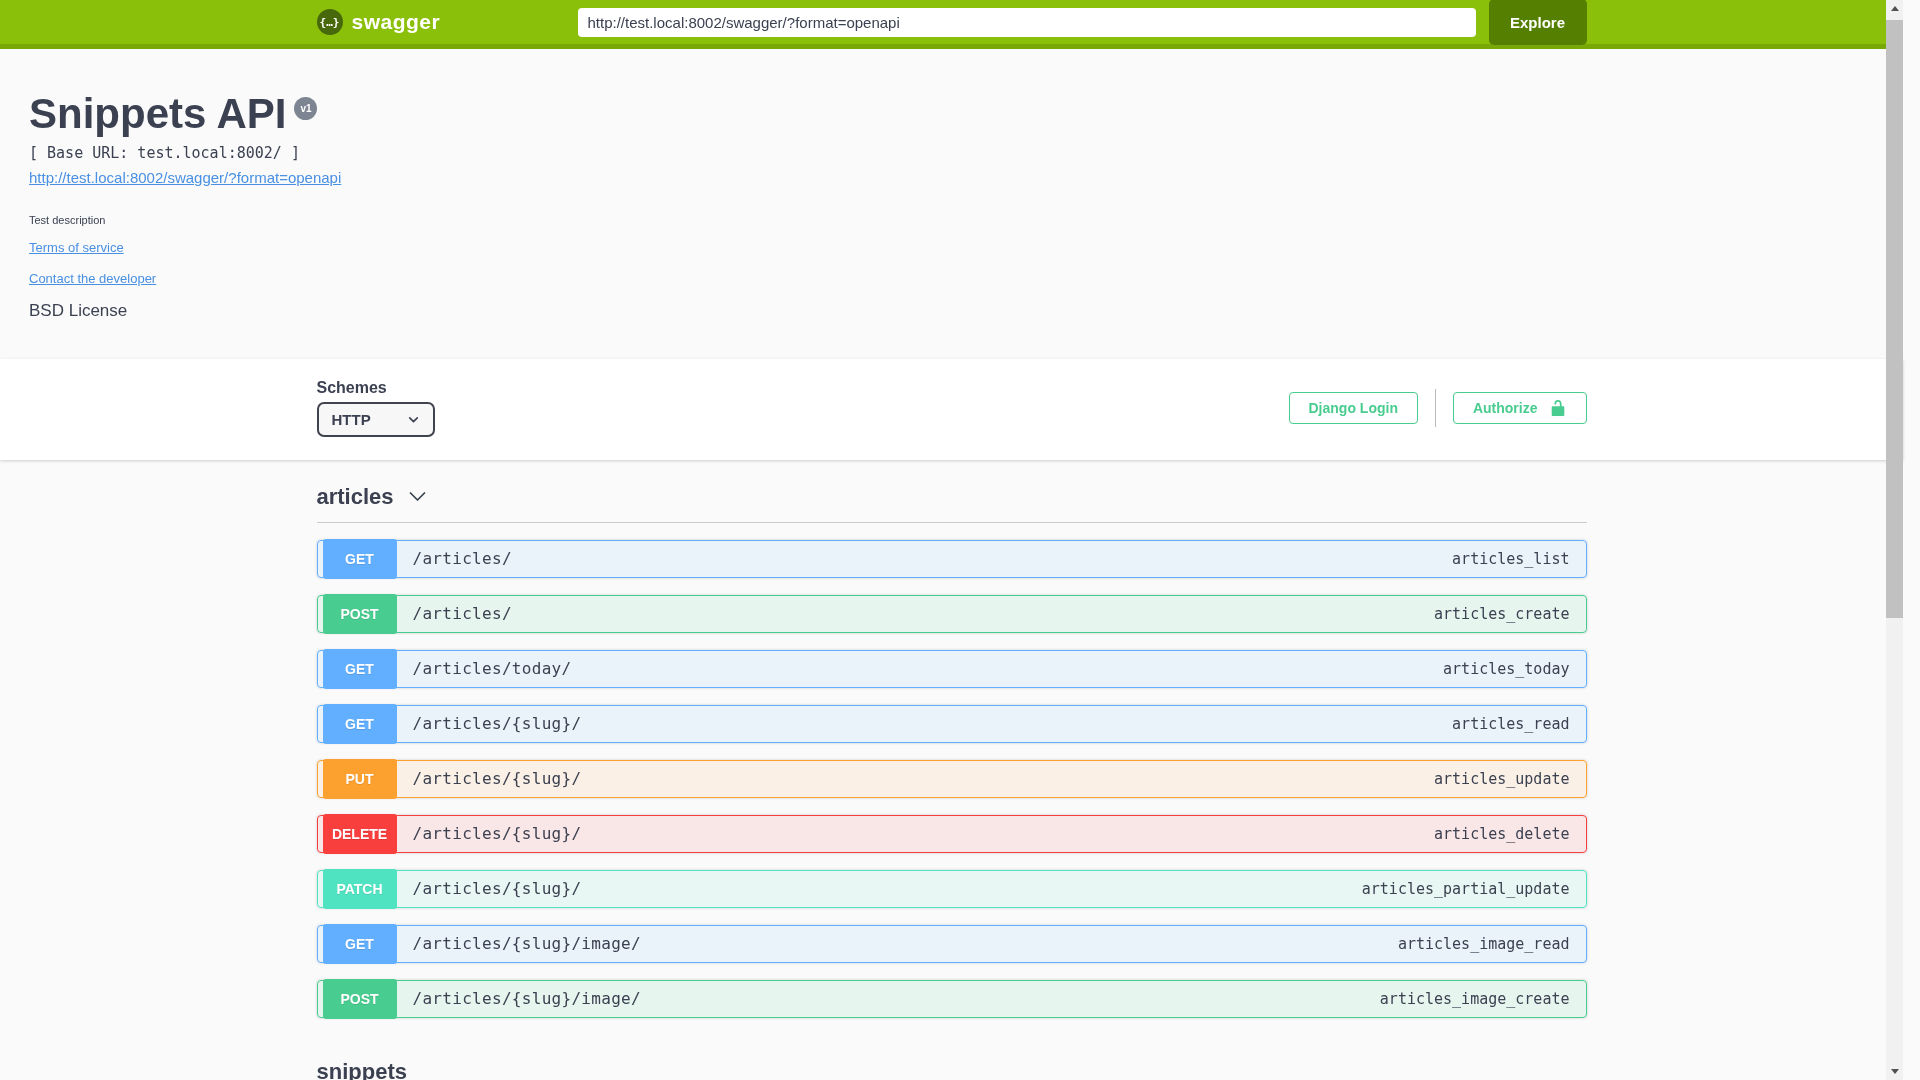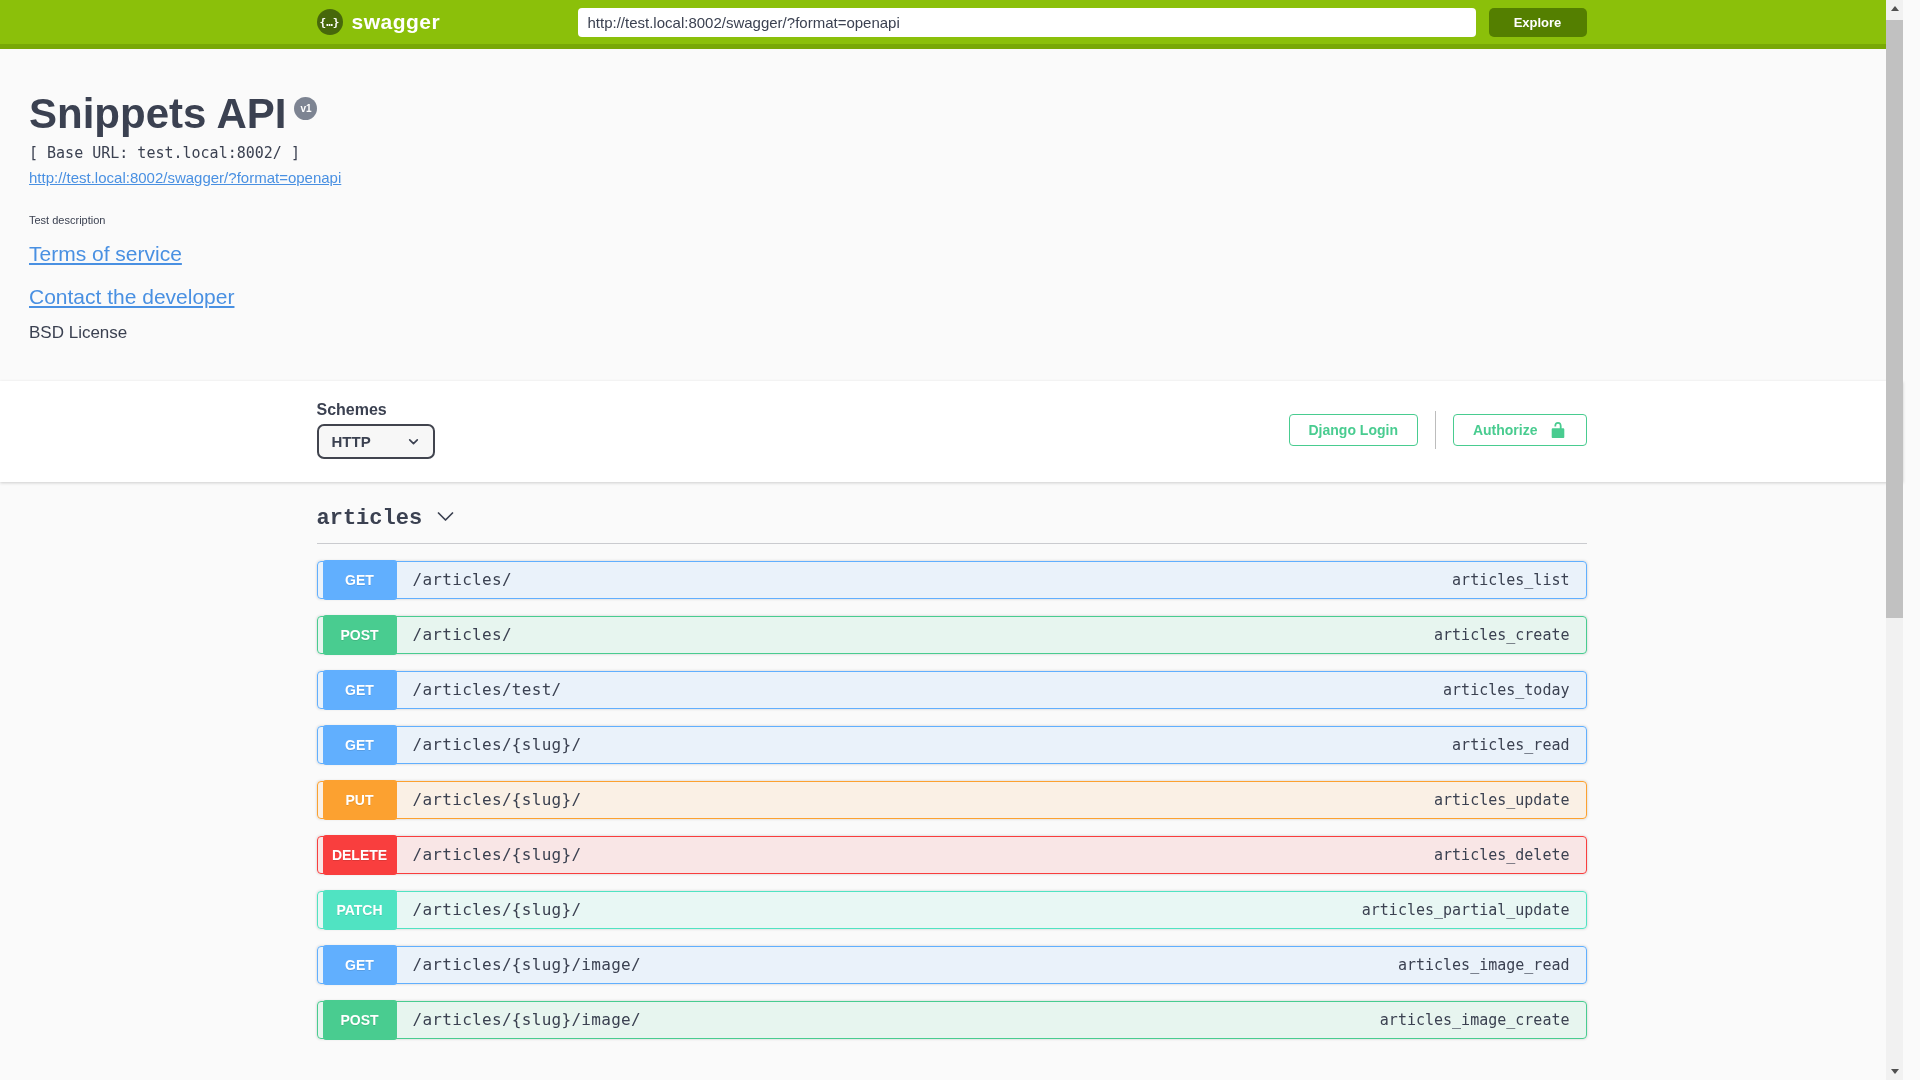--- a/index.html
+++ b/index.html
@@ -29,38 +29,38 @@
     display: flex; align-items: center; justify-content: center;
   }
   .logo-text { color: #fff; font-size: 21px; font-weight: bold; letter-spacing: .5px; }
   .download-url { margin-left: auto; display: flex; align-items: center; gap: 13px; }
   .url-input {
     width: 898px; height: 29px; border: none; border-radius: 4px;
     padding: 0 10px; font-size: 15px; color: #3b4151; background: #fff; outline: none;
     font-family: "Liberation Sans", sans-serif;
   }
   .explore-btn {
-    width: 98px; height: 29px; background: #547f00; color: #fff;
-    border: none; border-radius: 5px; font-size: 13px; font-weight: bold; cursor: pointer;
+    width: 98px; height: 46px; background: #547f00; color: #fff;
+    border: none; border-radius: 5px; font-size: 15px; font-weight: bold; cursor: pointer;
     font-family: "Liberation Sans", sans-serif;
   }
 
   
   .info-section .wrapper { padding: 42px 0 38px; margin-left: 29px; }
   .api-title { font-size: 42px; font-weight: bold; color: #3b4151; line-height: 1.1; display: flex; align-items: flex-start; gap: 8px; }
   .version-badge {
     background: #7d8492; color: #fff; font-size: 10px; font-weight: bold;
     width: 23px; height: 23px; border-radius: 50%;
     display: inline-flex; align-items: center; justify-content: center;
     margin-top: 6px; vertical-align: top;
   }
   .base-url { font-family: "DejaVu Sans Mono", monospace; font-size: 15px; margin-top: 7px; color: #3b4151; }
   .spec-link { display: inline-block; margin-top: 7px; font-size: 15px; color: #4990e2; text-decoration: underline; cursor: pointer; }
   .description { margin-top: 27px; font-size: 11px; color: #3b4151; }
-  .info-link { display: table; margin-top: 13px; font-size: 21px; color: #4990e2; text-decoration: underline; line-height: 1.4; cursor: pointer; }
+  .info-link { display: table; margin-top: 13px; font-size: 13px; color: #4990e2; text-decoration: underline; line-height: 1.4; cursor: pointer; }
   .license { margin-top: 12px; font-size: 17px; color: #3b4151; }
 
   
   .scheme-container { background: #fff; box-shadow: 0 1px 3px rgba(0,0,0,.18); }
   .scheme-row { display: flex; align-items: center; padding: 20px 0 23px; }
   .schemes-label { display: block; font-size: 16px; font-weight: bold; color: #3b4151; }
   .scheme-select {
     margin-top: 5px; width: 118px; height: 35px;
     border: 2px solid #41444e; border-radius: 7px; background: #f7f7f7;
     display: flex; align-items: center; justify-content: space-between;
@@ -70,24 +70,24 @@
   .btn-outline {
     background: transparent; border: 1px solid #49cc90; color: #49cc90;
     border-radius: 4px; font-size: 14px; font-weight: bold; cursor: pointer;
     height: 32px; padding: 0 19px; display: flex; align-items: center; gap: 11px;
     font-family: "Liberation Sans", sans-serif;
   }
   .auth-divider { width: 1px; height: 38px; background: #bcbcbc; margin: 0 17px; }
 
   
   .opblock-tag {
-    display: flex; gap: 13px;
+    display: flex; align-items: center; gap: 13px;
     font-size: 22px; font-weight: bold; color: #3b4151;
     padding: 24px 0 12px; border-bottom: 1px solid rgba(59,65,81,.25);
-    margin-bottom: 17px; cursor: pointer; font-family: Liberation Mono, monospace;
+    margin-bottom: 17px; cursor: pointer;
   }
   .opblock {
     height: 38px; margin-bottom: 17px; border: 1px solid; border-radius: 4px;
     display: flex; align-items: center; padding: 0 5px;
     box-shadow: 0 0 3px rgba(0,0,0,.19); cursor: pointer;
   }
   .method-badge {
     width: 74px; height: 40px; border-radius: 3px;
     color: #fff; font-size: 14px; font-weight: bold;
     display: flex; align-items: center; justify-content: center;
@@ -189,21 +189,21 @@
   </div>
 
   <div class="opblock" style="border-color: rgb(73, 204, 144); background: rgba(73, 204, 144, 0.1);">
     <span class="method-badge" style="background: rgb(73, 204, 144);">POST</span>
     <span class="op-path">/articles/</span>
     <span class="op-id">articles_create</span>
   </div>
 
   <div class="opblock" style="border-color: rgb(97, 175, 254); background: rgba(97, 175, 254, 0.1);">
     <span class="method-badge" style="background: rgb(97, 175, 254);">GET</span>
-    <span class="op-path">/articles/test/</span>
+    <span class="op-path">/articles/today/</span>
     <span class="op-id">articles_today</span>
   </div>
 
   <div class="opblock" style="border-color: rgb(97, 175, 254); background: rgba(97, 175, 254, 0.1);">
     <span class="method-badge" style="background: rgb(97, 175, 254);">GET</span>
     <span class="op-path">/articles/{slug}/</span>
     <span class="op-id">articles_read</span>
   </div>
 
   <div class="opblock" style="border-color: rgb(252, 161, 48); background: rgba(252, 161, 48, 0.1);">

